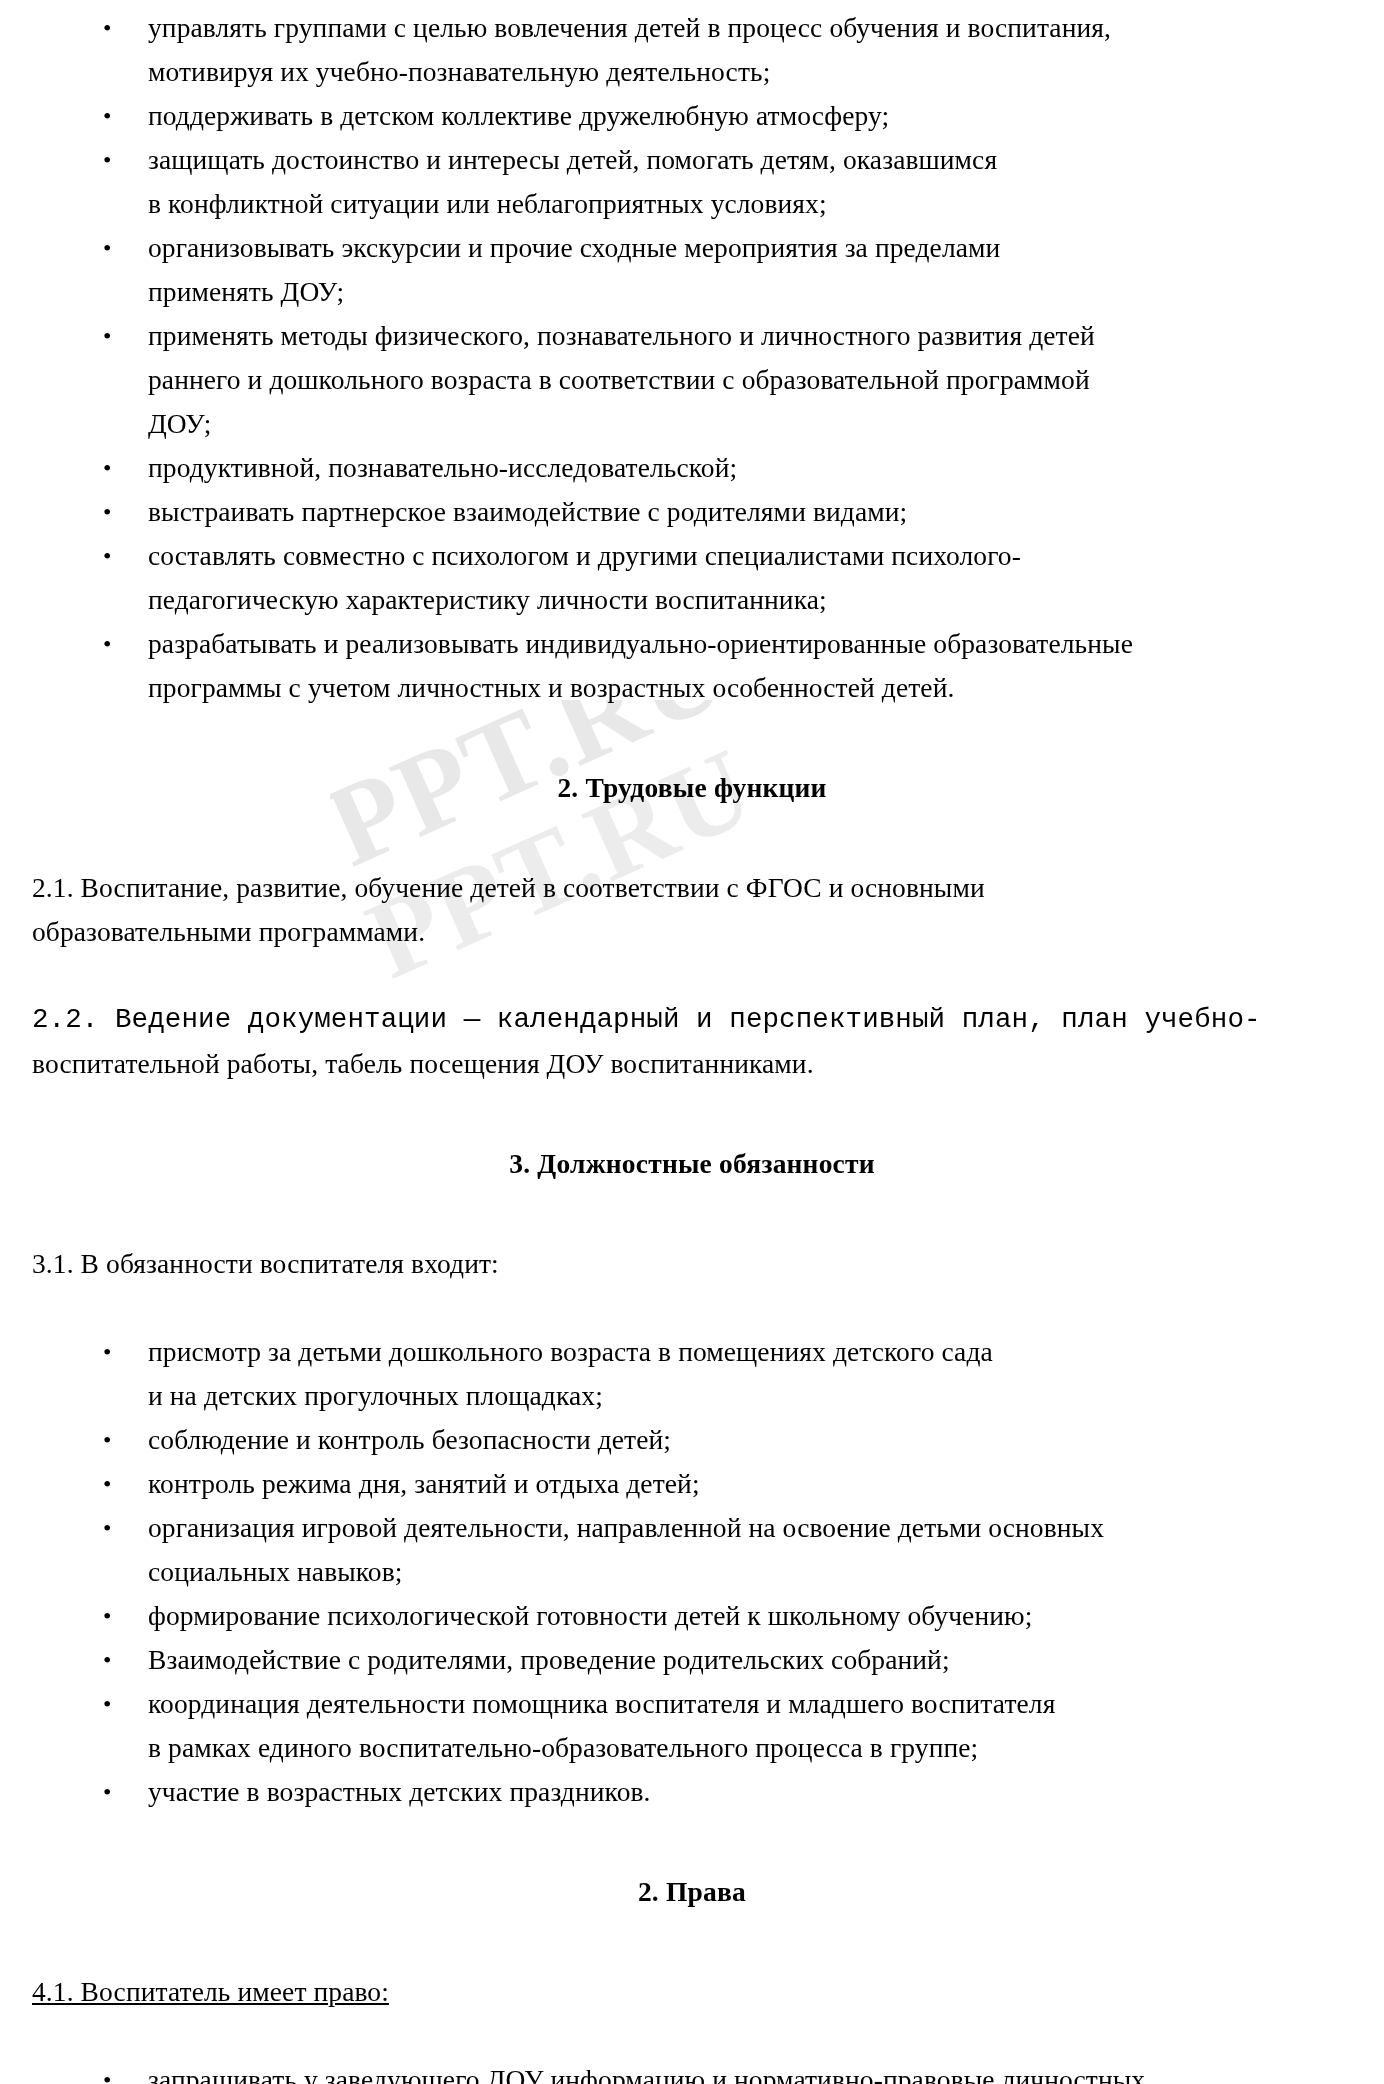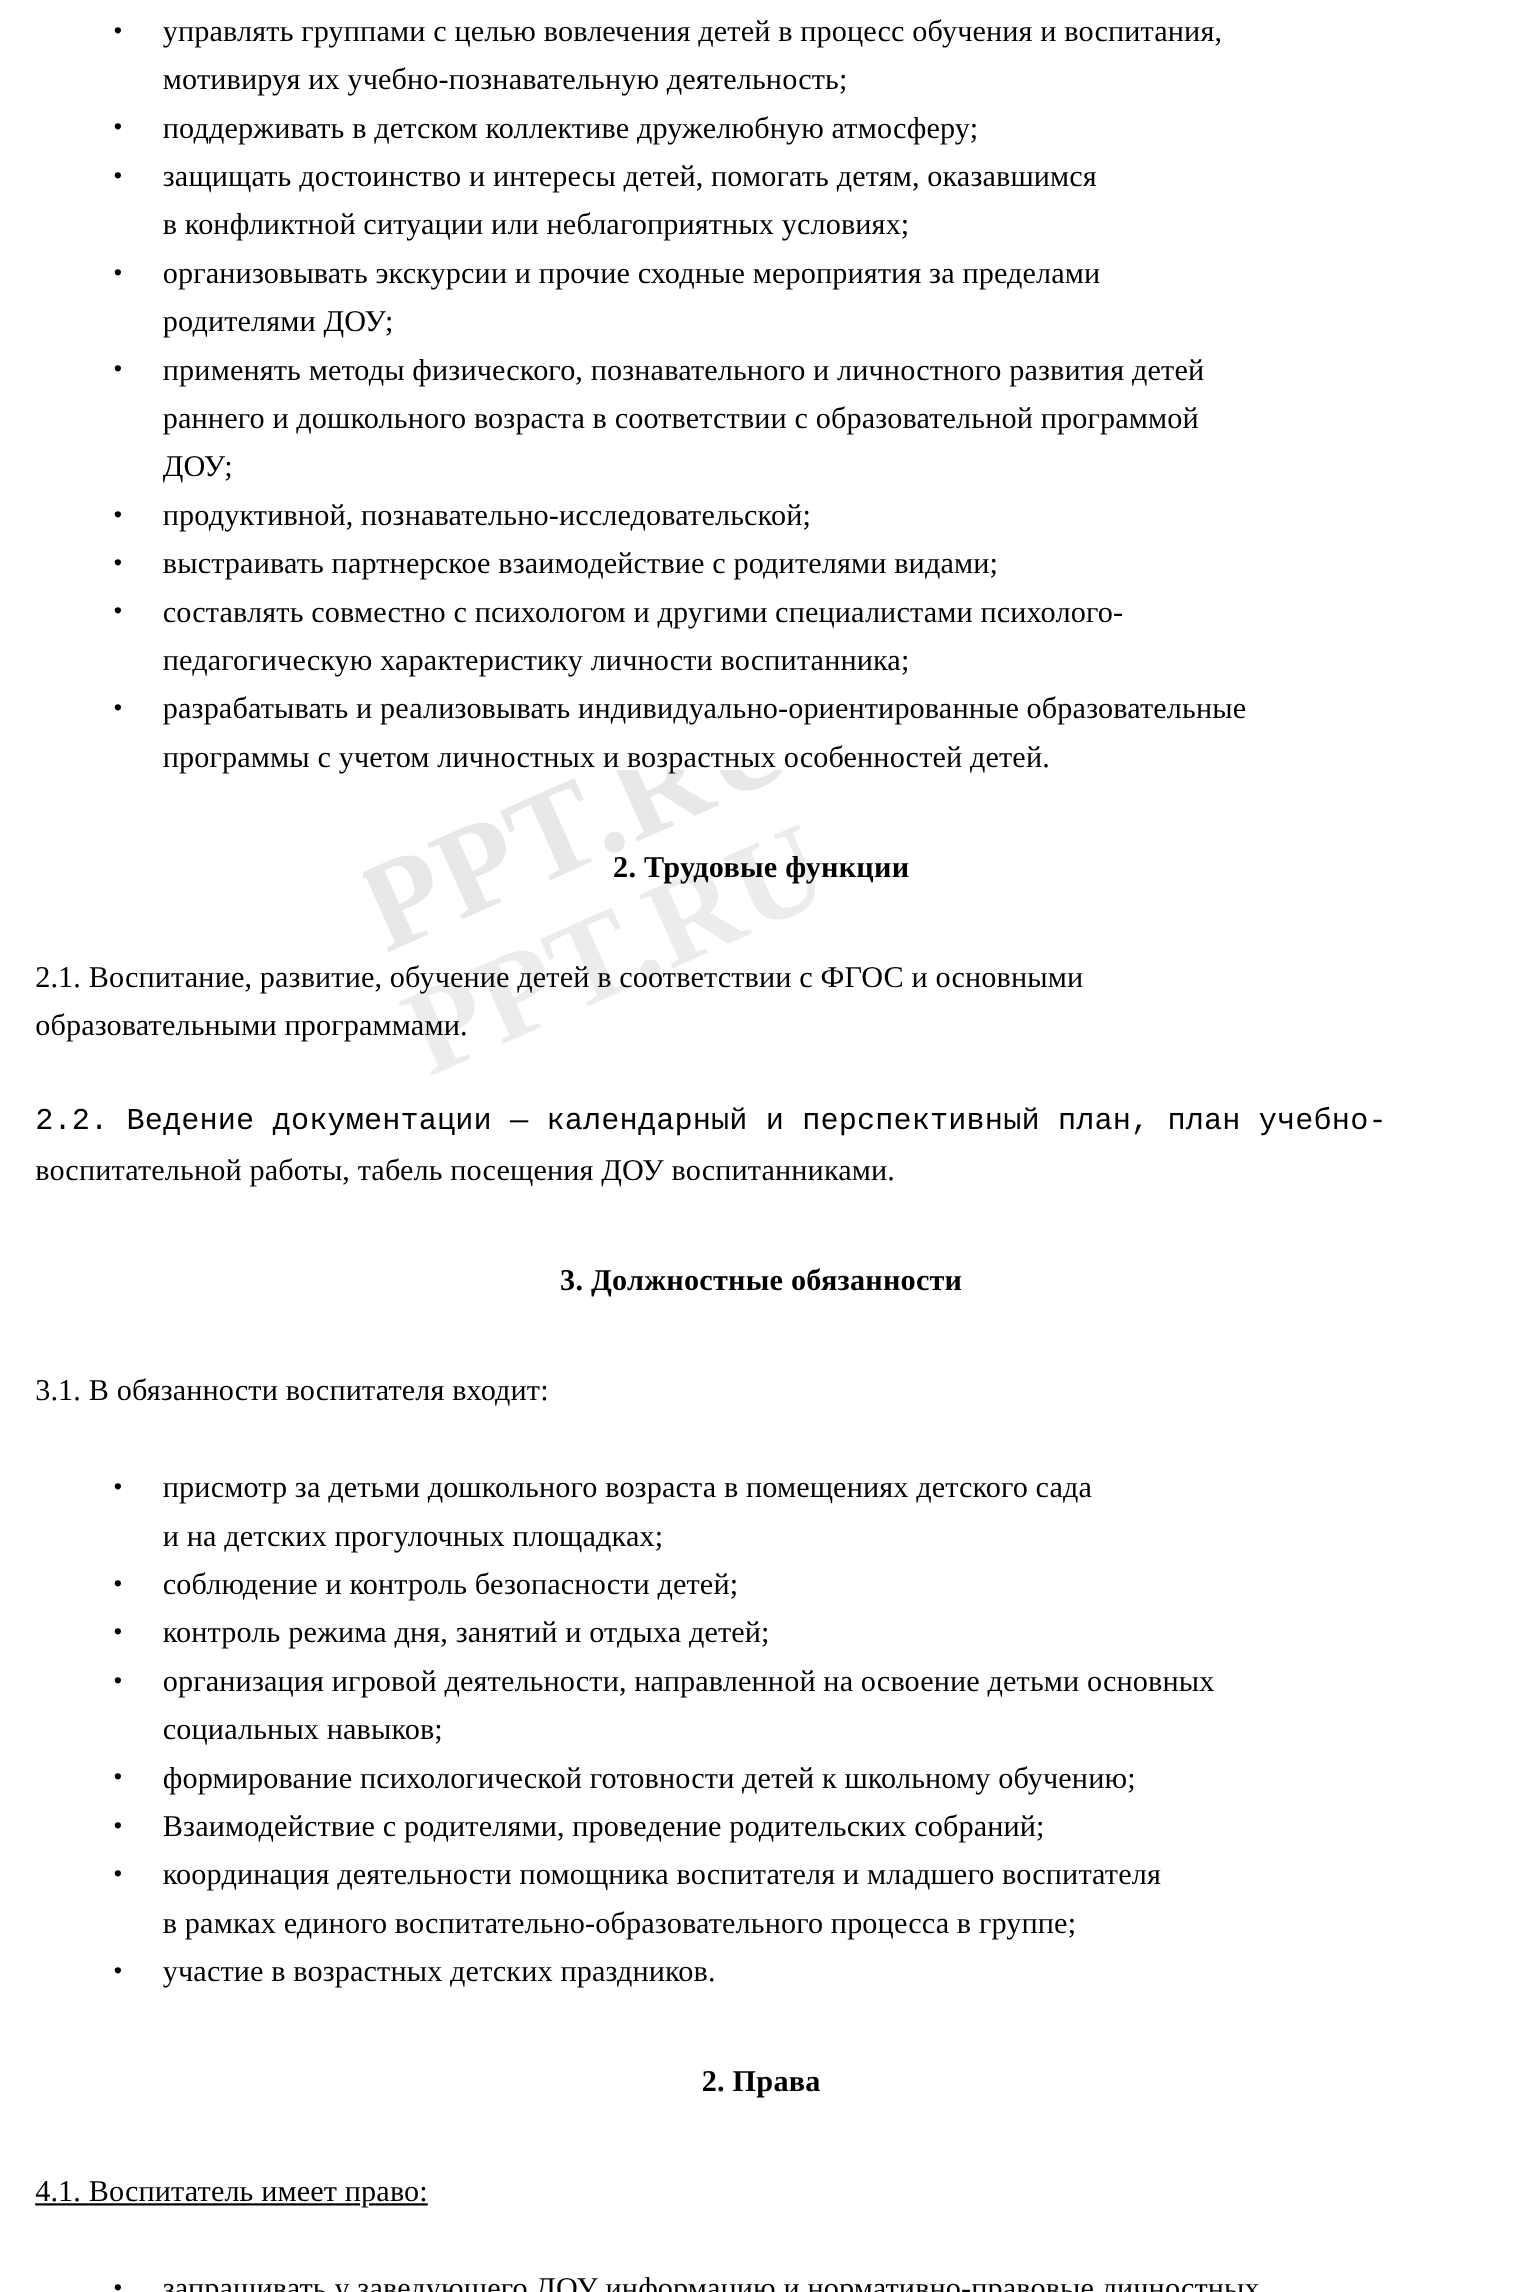--- a/index.html
+++ b/index.html
@@ -137,21 +137,21 @@
           <span class="li-line">поддерживать в детском коллективе дружелюбную атмосферу;</span>
         </li>
         <li>
           <span class="bullet-dot">•</span>
           <span class="li-line">защищать достоинство и интересы детей, помогать детям, оказавшимся</span>
           <span class="li-line">в конфликтной ситуации или неблагоприятных условиях;</span>
         </li>
         <li>
           <span class="bullet-dot">•</span>
           <span class="li-line">организовывать экскурсии и прочие сходные мероприятия за пределами</span>
-          <span class="li-line">родителями ДОУ;</span>
+          <span class="li-line">применять ДОУ;</span>
         </li>
         <li>
           <span class="bullet-dot">•</span>
           <span class="li-line">применять методы физического, познавательного и личностного развития детей</span>
           <span class="li-line">раннего и дошкольного возраста в соответствии с образовательной программой</span>
           <span class="li-line">ДОУ;</span>
         </li>
         <li>
           <span class="bullet-dot">•</span>
           <span class="li-line">продуктивной, познавательно-исследовательской;</span>

